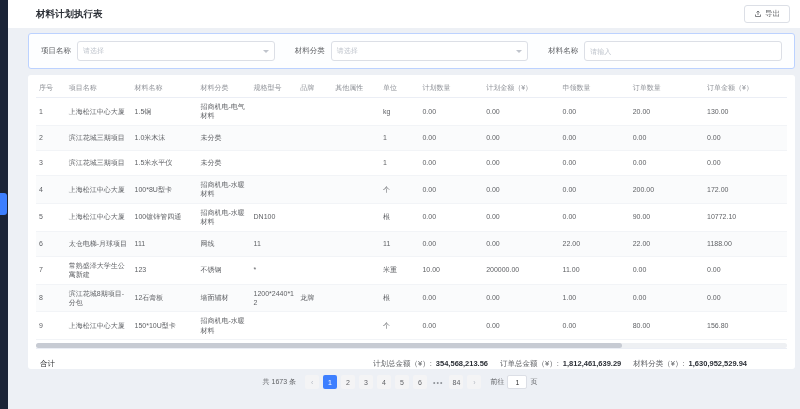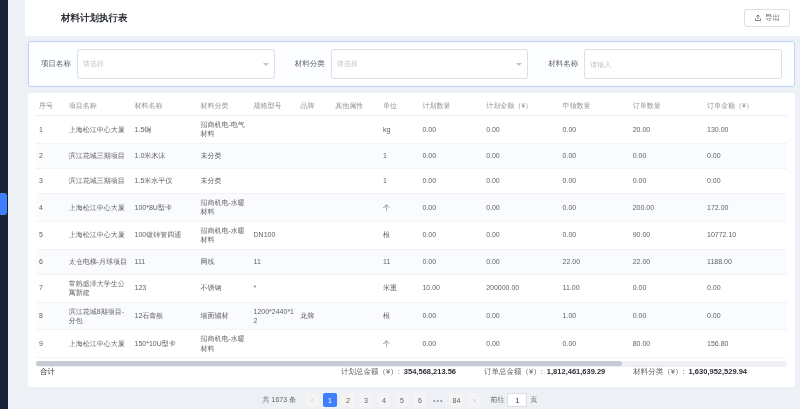--- a/index.html
+++ b/index.html
@@ -14,21 +14,21 @@
   .side-strip {
     position: absolute; left: 0; top: 0; width: 8px; height: 409px;
     background: #1b2437; z-index: 5;
   }
   .expand-handle {
     position: absolute; left: 0; top: 193px; width: 7px; height: 22px;
     background: #3d7fff; border-radius: 0 3px 3px 0; z-index: 6; cursor: pointer;
   }
   
   .app-header {
-    margin-left: 25px; height: 36px; background: #ffffff;
+    margin-left: 0; height: 28px; background: #ffffff;
     display: flex; align-items: center; justify-content: space-between;
     padding: 0 10px 0 36px;
   }
   .page-title { font-size: 9.5px; font-weight: bold; color: #2b2f36; }
   .export-btn {
     display: inline-flex; align-items: center; gap: 3px;
     border: 1px solid #dcdfe6; background: #fff; border-radius: 3px;
     padding: 3px 9px; font-size: 7.5px; color: #606266; cursor: pointer;
     font-family: inherit;
   }
@@ -36,21 +36,21 @@
   
   .filter-card {
     margin: 5px 5px 0 28px; background: #fdfeff;
     border: 1px solid #bcd2ff; border-radius: 3px;
     padding: 7px 12px 7px 12px;
   }
   .filter-row { display: flex; align-items: center; gap: 20px; }
   .filter-item { display: flex; align-items: center; gap: 6px; flex: 1; }
   .filter-label { font-size: 7.5px; color: #606266; white-space: nowrap; }
   .select-box, .text-input {
-    flex: 1; height: 30px; border: 1px solid #dcdfe6; border-radius: 3px;
+    flex: 1; height: 20px; border: 1px solid #dcdfe6; border-radius: 3px;
     background: #fff; font-size: 7px; padding: 0 5px;
     display: flex; align-items: center; justify-content: space-between;
     cursor: pointer;
   }
   .text-input { cursor: text; font-family: inherit; color: #303133; width: 100%; }
   .text-input::placeholder { color: #bfc4cc; }
   .placeholder-text { color: #bfc4cc; }
   .chevron {
     width: 0; height: 0; border-left: 3px solid transparent;
     border-right: 3px solid transparent; border-top: 3px solid #c0c4cc;
@@ -98,25 +98,25 @@
   .h-scrollbar {
     height: 5px; background: #eef0f3; border-radius: 3px;
     margin: 3px 0 0 0; position: relative;
   }
   .h-scrollbar .thumb {
     position: absolute; left: 0; top: 0; height: 5px; width: 78%;
     background: #c7cbd3; border-radius: 3px; cursor: grab;
   }
   
   .summary-row {
-    display: flex; align-items: flex-start; height: 21px;
+    display: flex; align-items: flex-end; height: 21px;
     border-top: 1px solid #ebeef5; font-size: 7.5px; padding: 0 40px 0 4px;
   }
   .summary-label { color: #303133; }
-  .summary-stats { margin-left: auto; display: flex; gap: 28px; }
+  .summary-stats { margin-left: auto; display: flex; gap: 12px; }
   .stat { white-space: nowrap; }
   .stat-label { color: #606266; margin-right: 2px; }
   .stat-value { color: #2b2f36; font-weight: bold; }
   
   .pagination {
     margin-top: 6px; display: flex; align-items: center; justify-content: center;
     gap: 4px; font-size: 7px; color: #606266;
   }
   .total-text { margin-right: 5px; }
   .page-btn, .nav-btn {

